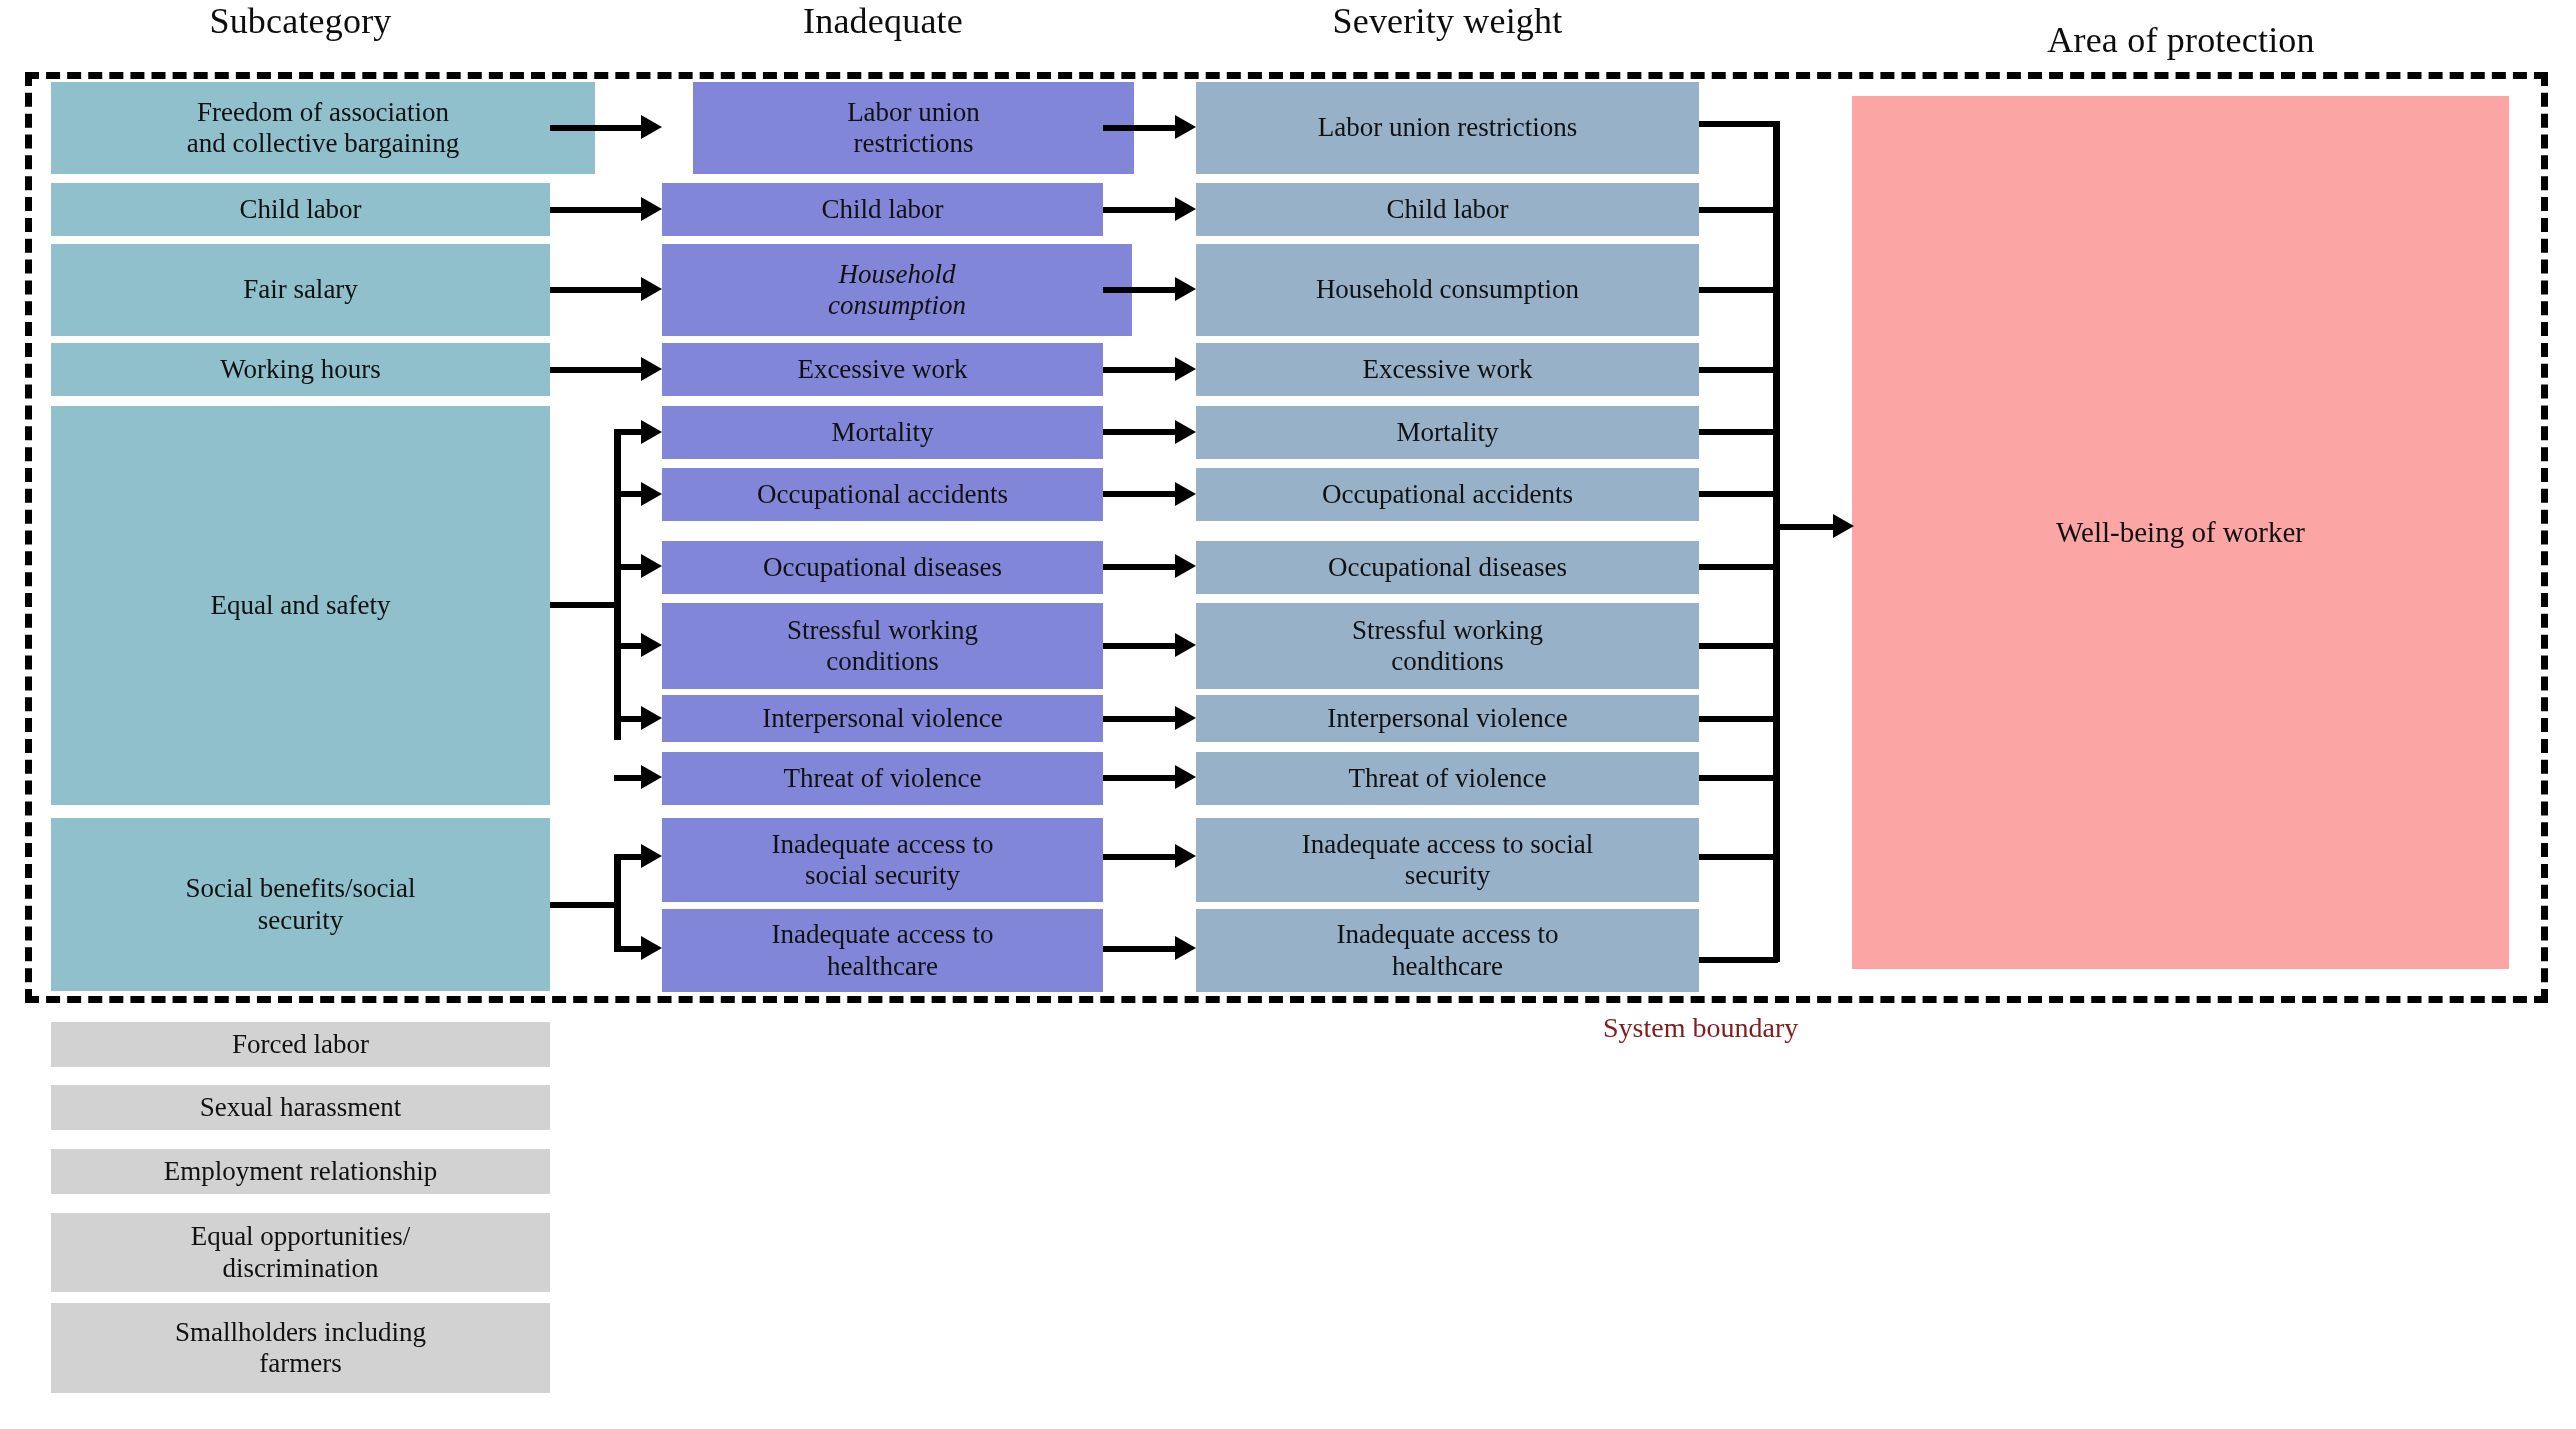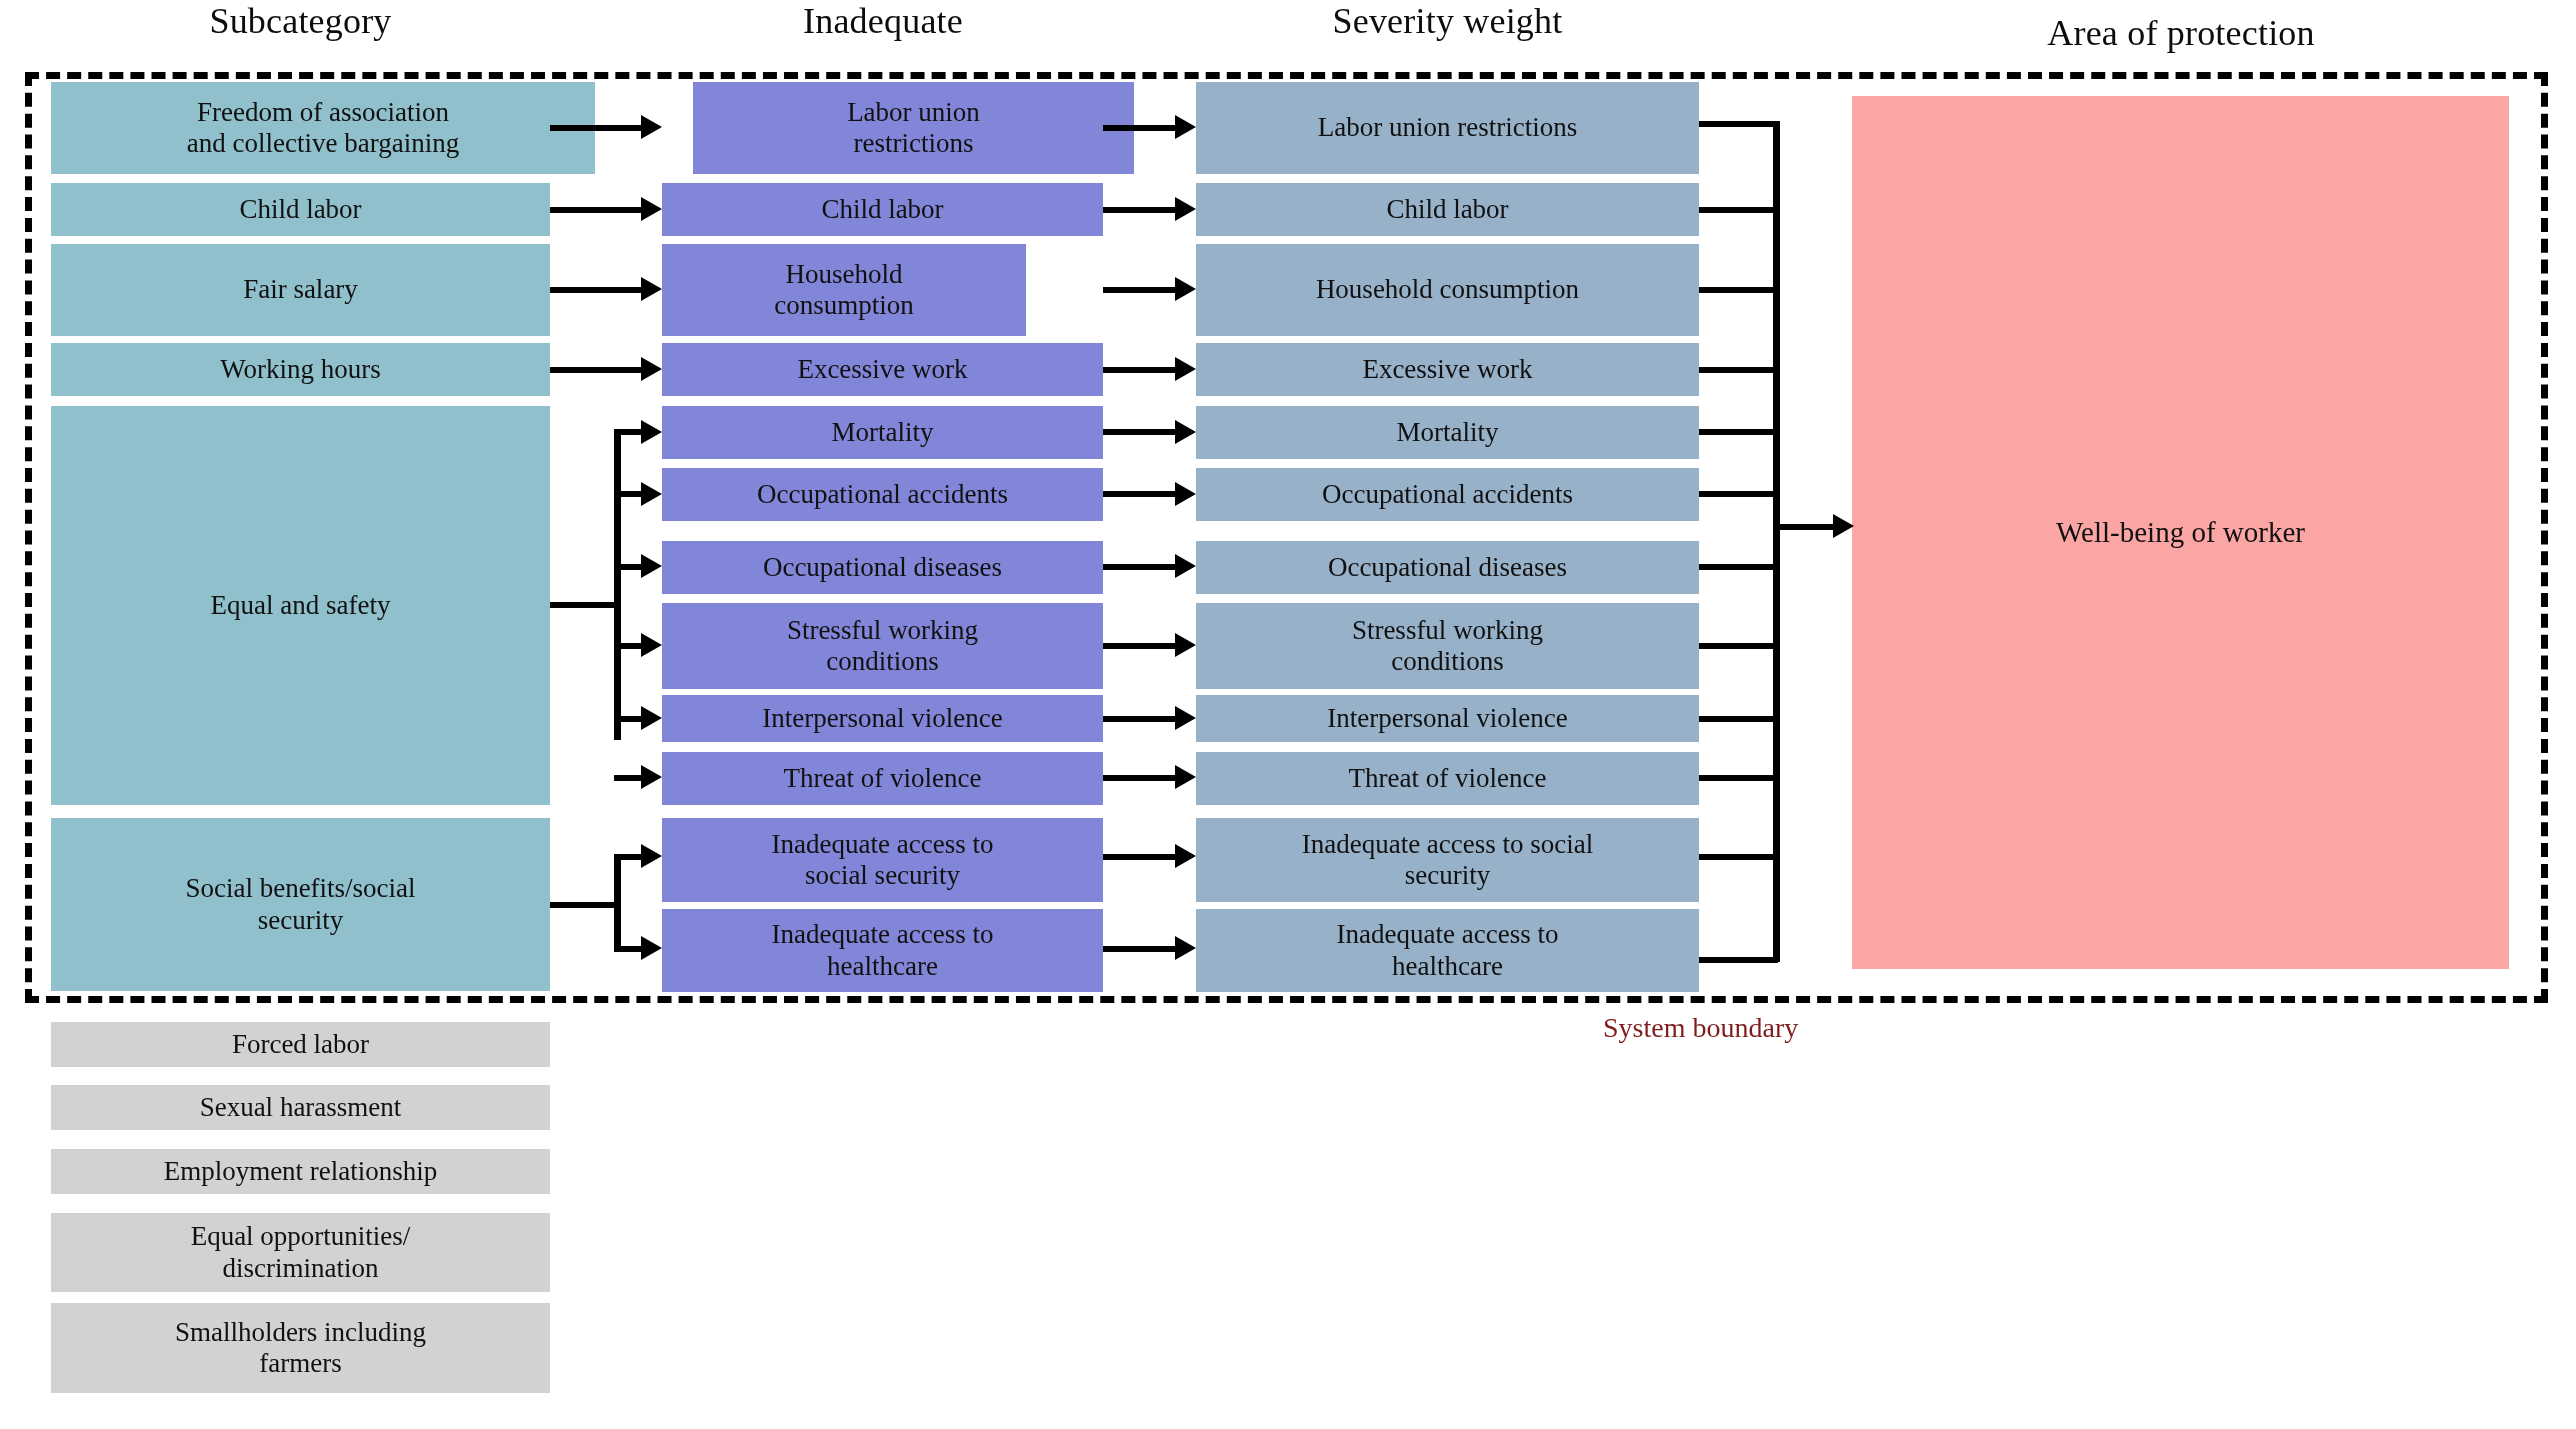--- a/index.html
+++ b/index.html
@@ -97,38 +97,38 @@
   }
 </style>
 </head>
 <body>
 
 <div id="canvas">
 
   <div class="col-header" style="left:51px; top:3.3px; width:499px;">Subcategory</div>
   <div class="col-header" style="left:662px; top:3.3px; width:442px;">Inadequate</div>
   <div class="col-header" style="left:1196px; top:3.3px; width:503px;">Severity weight</div>
-  <div class="col-header" style="left:1852px; top:15px; width:658px;">Area of protection</div>
+  <div class="col-header" style="left:1852px; top:22px; width:658px;">Area of protection</div>
 
   <div id="system-boundary"></div>
   <div id="system-boundary-label">System boundary</div>
 
   <div class="node sub" style="left:51px; top:82px; width:544px; height:92px; white-space:pre-line;">Freedom of association
 and collective bargaining</div>
   <div class="node sub" style="left:51px; top:183px; width:499px; height:53px;">Child labor</div>
   <div class="node sub" style="left:51px; top:244px; width:499px; height:92px;">Fair salary</div>
   <div class="node sub" style="left:51px; top:343px; width:499px; height:53px;">Working hours</div>
   <div class="node sub" style="left:51px; top:406px; width:499px; height:399px;">Equal and safety</div>
   <div class="node sub" style="left:51px; top:818px; width:499px; height:173px; white-space:pre-line;">Social benefits/social
 security</div>
 
   <div class="node ind" style="left:693px; top:82px; width:441px; height:92px; white-space:pre-line;">Labor union
 restrictions</div>
   <div class="node ind" style="left:662px; top:183px; width:441px; height:53px;">Child labor</div>
-  <div class="node ind" style="left:662px; top:244px; width:364px; height:92px; white-space:pre-line;">Household
+  <div class="node ind" style="left:662px; top:244px; width:470px; height:92px; white-space:pre-line;font-style:italic;">Household
 consumption</div>
   <div class="node ind" style="left:662px; top:343px; width:441px; height:53px;">Excessive work</div>
   <div class="node ind" style="left:662px; top:406px; width:441px; height:53px;">Mortality</div>
   <div class="node ind" style="left:662px; top:468px; width:441px; height:53px;">Occupational accidents</div>
   <div class="node ind" style="left:662px; top:541px; width:441px; height:53px;">Occupational diseases</div>
   <div class="node ind" style="left:662px; top:603px; width:441px; height:86px; white-space:pre-line;">Stressful working
 conditions</div>
   <div class="node ind" style="left:662px; top:695px; width:441px; height:47px;">Interpersonal violence</div>
   <div class="node ind" style="left:662px; top:752px; width:441px; height:53px;">Threat of violence</div>
   <div class="node ind" style="left:662px; top:818px; width:441px; height:84px; white-space:pre-line;">Inadequate access to

